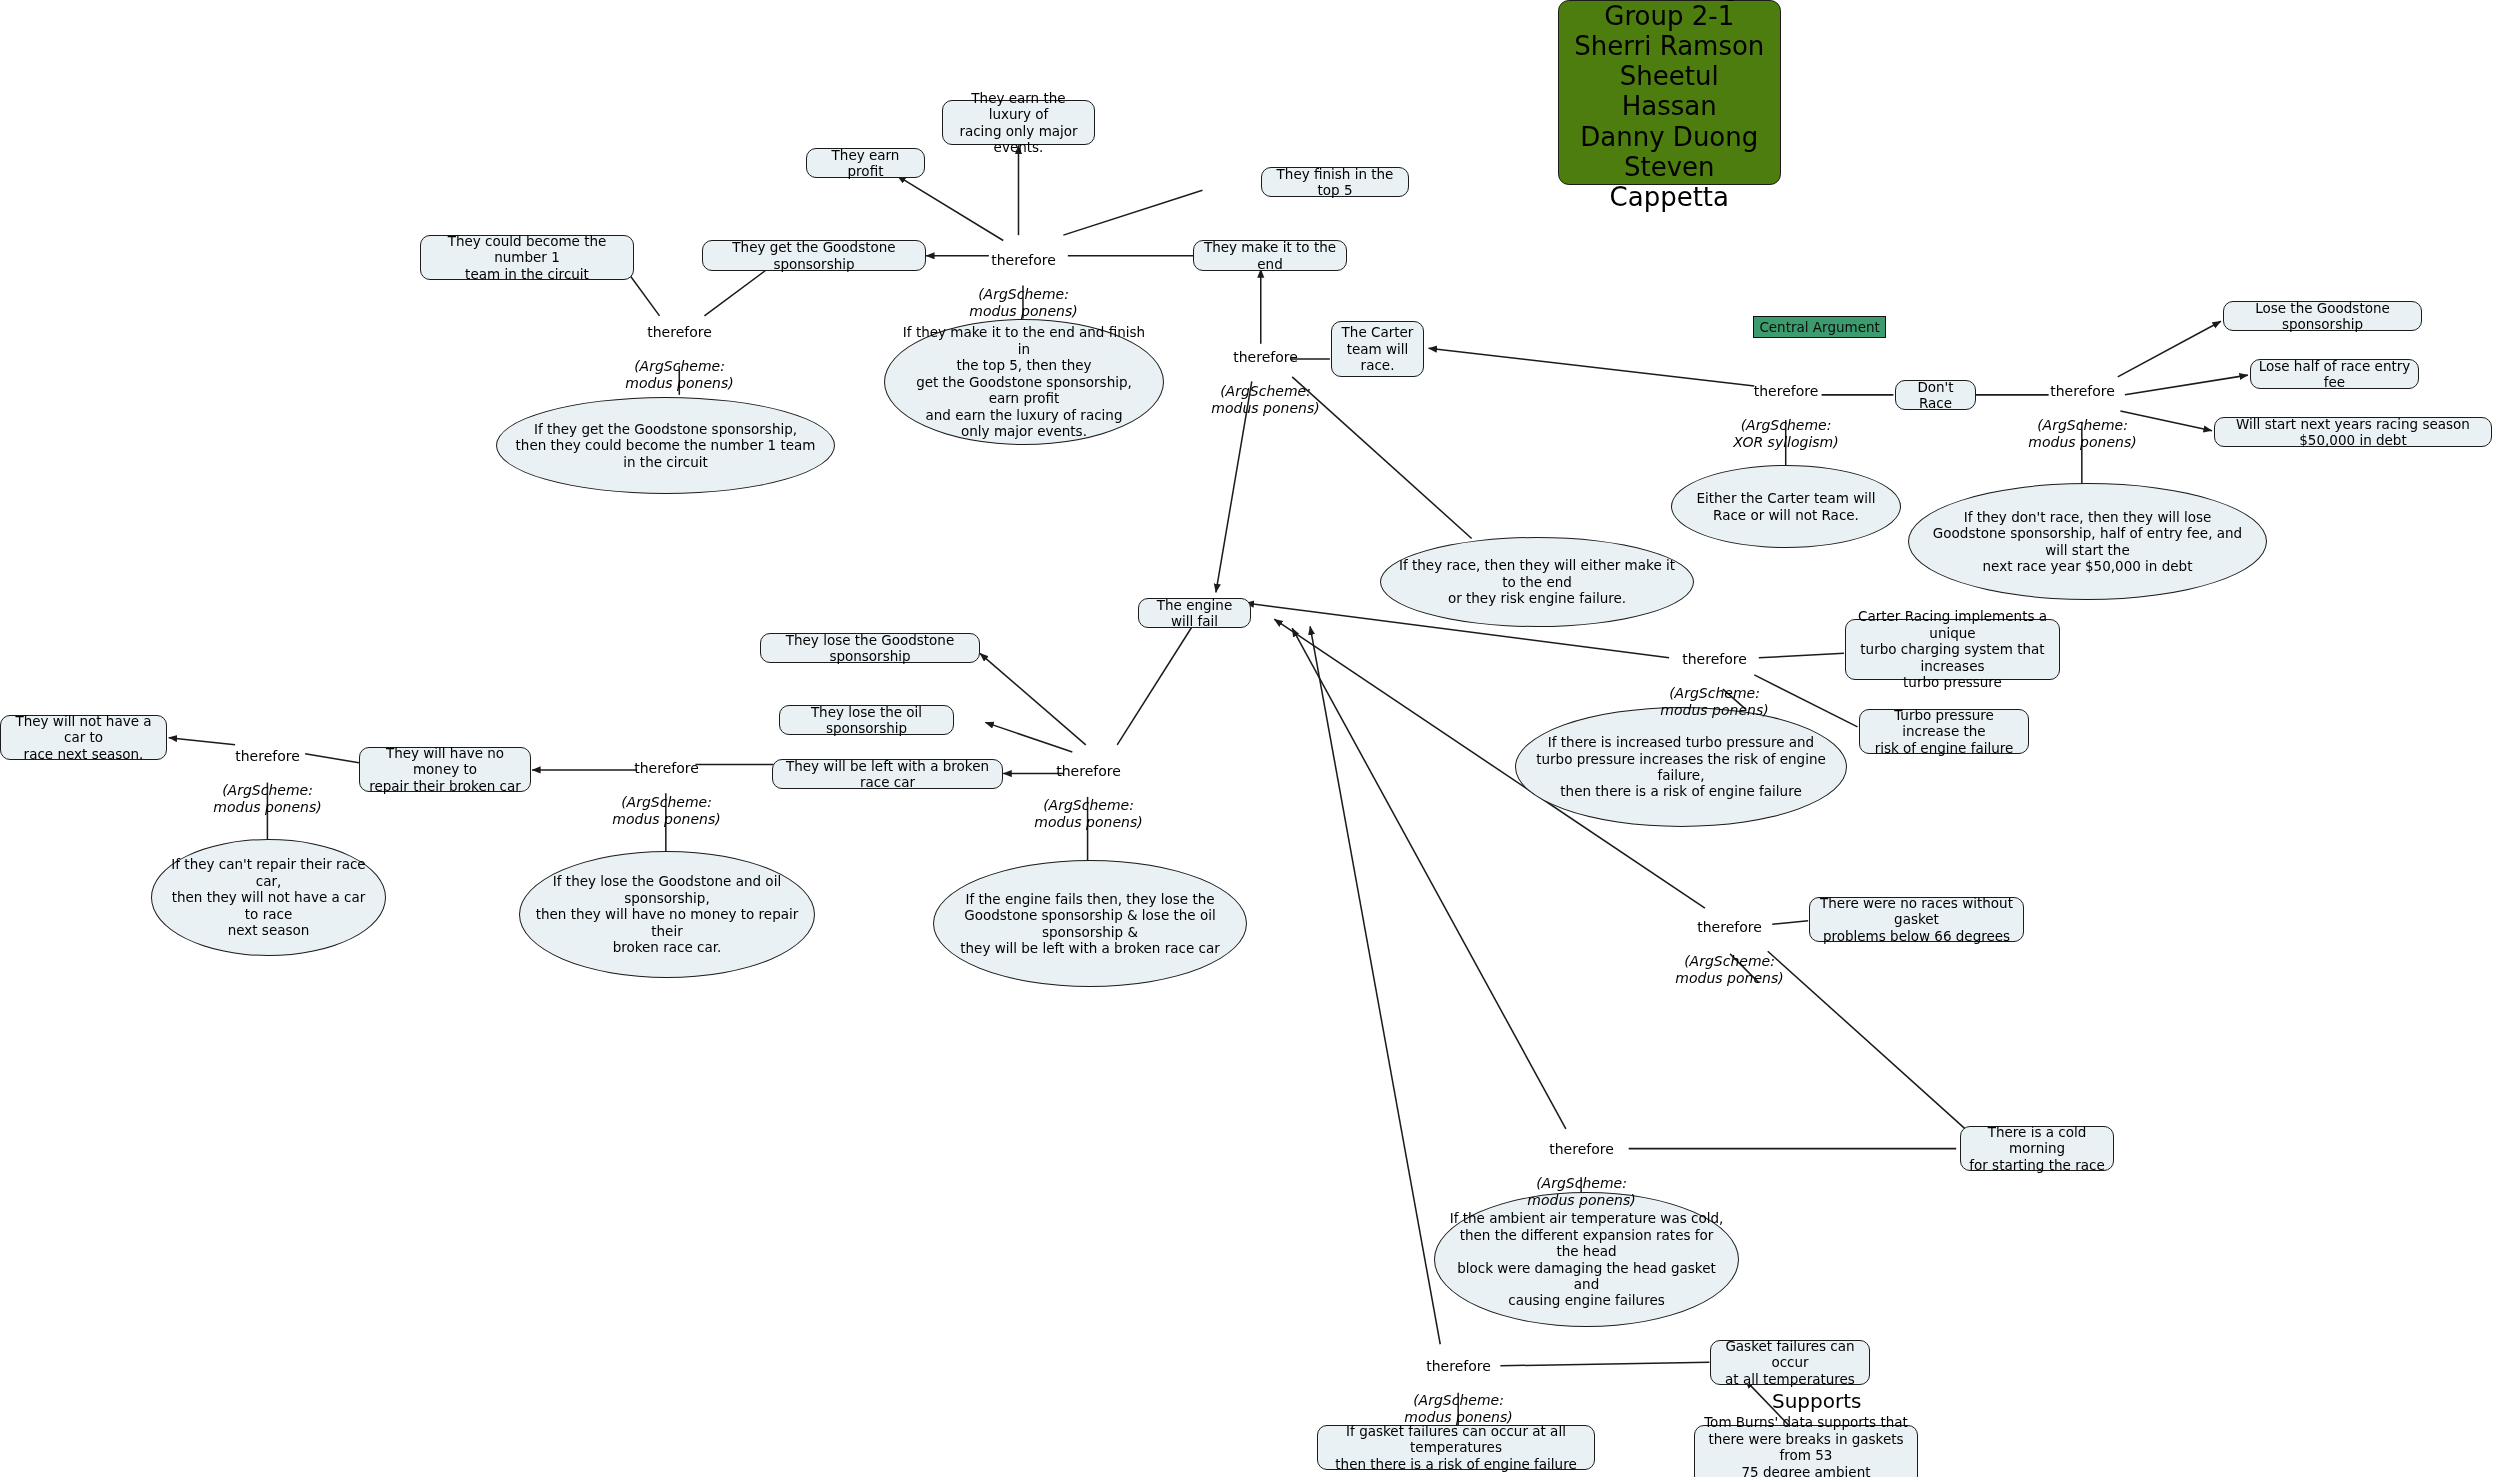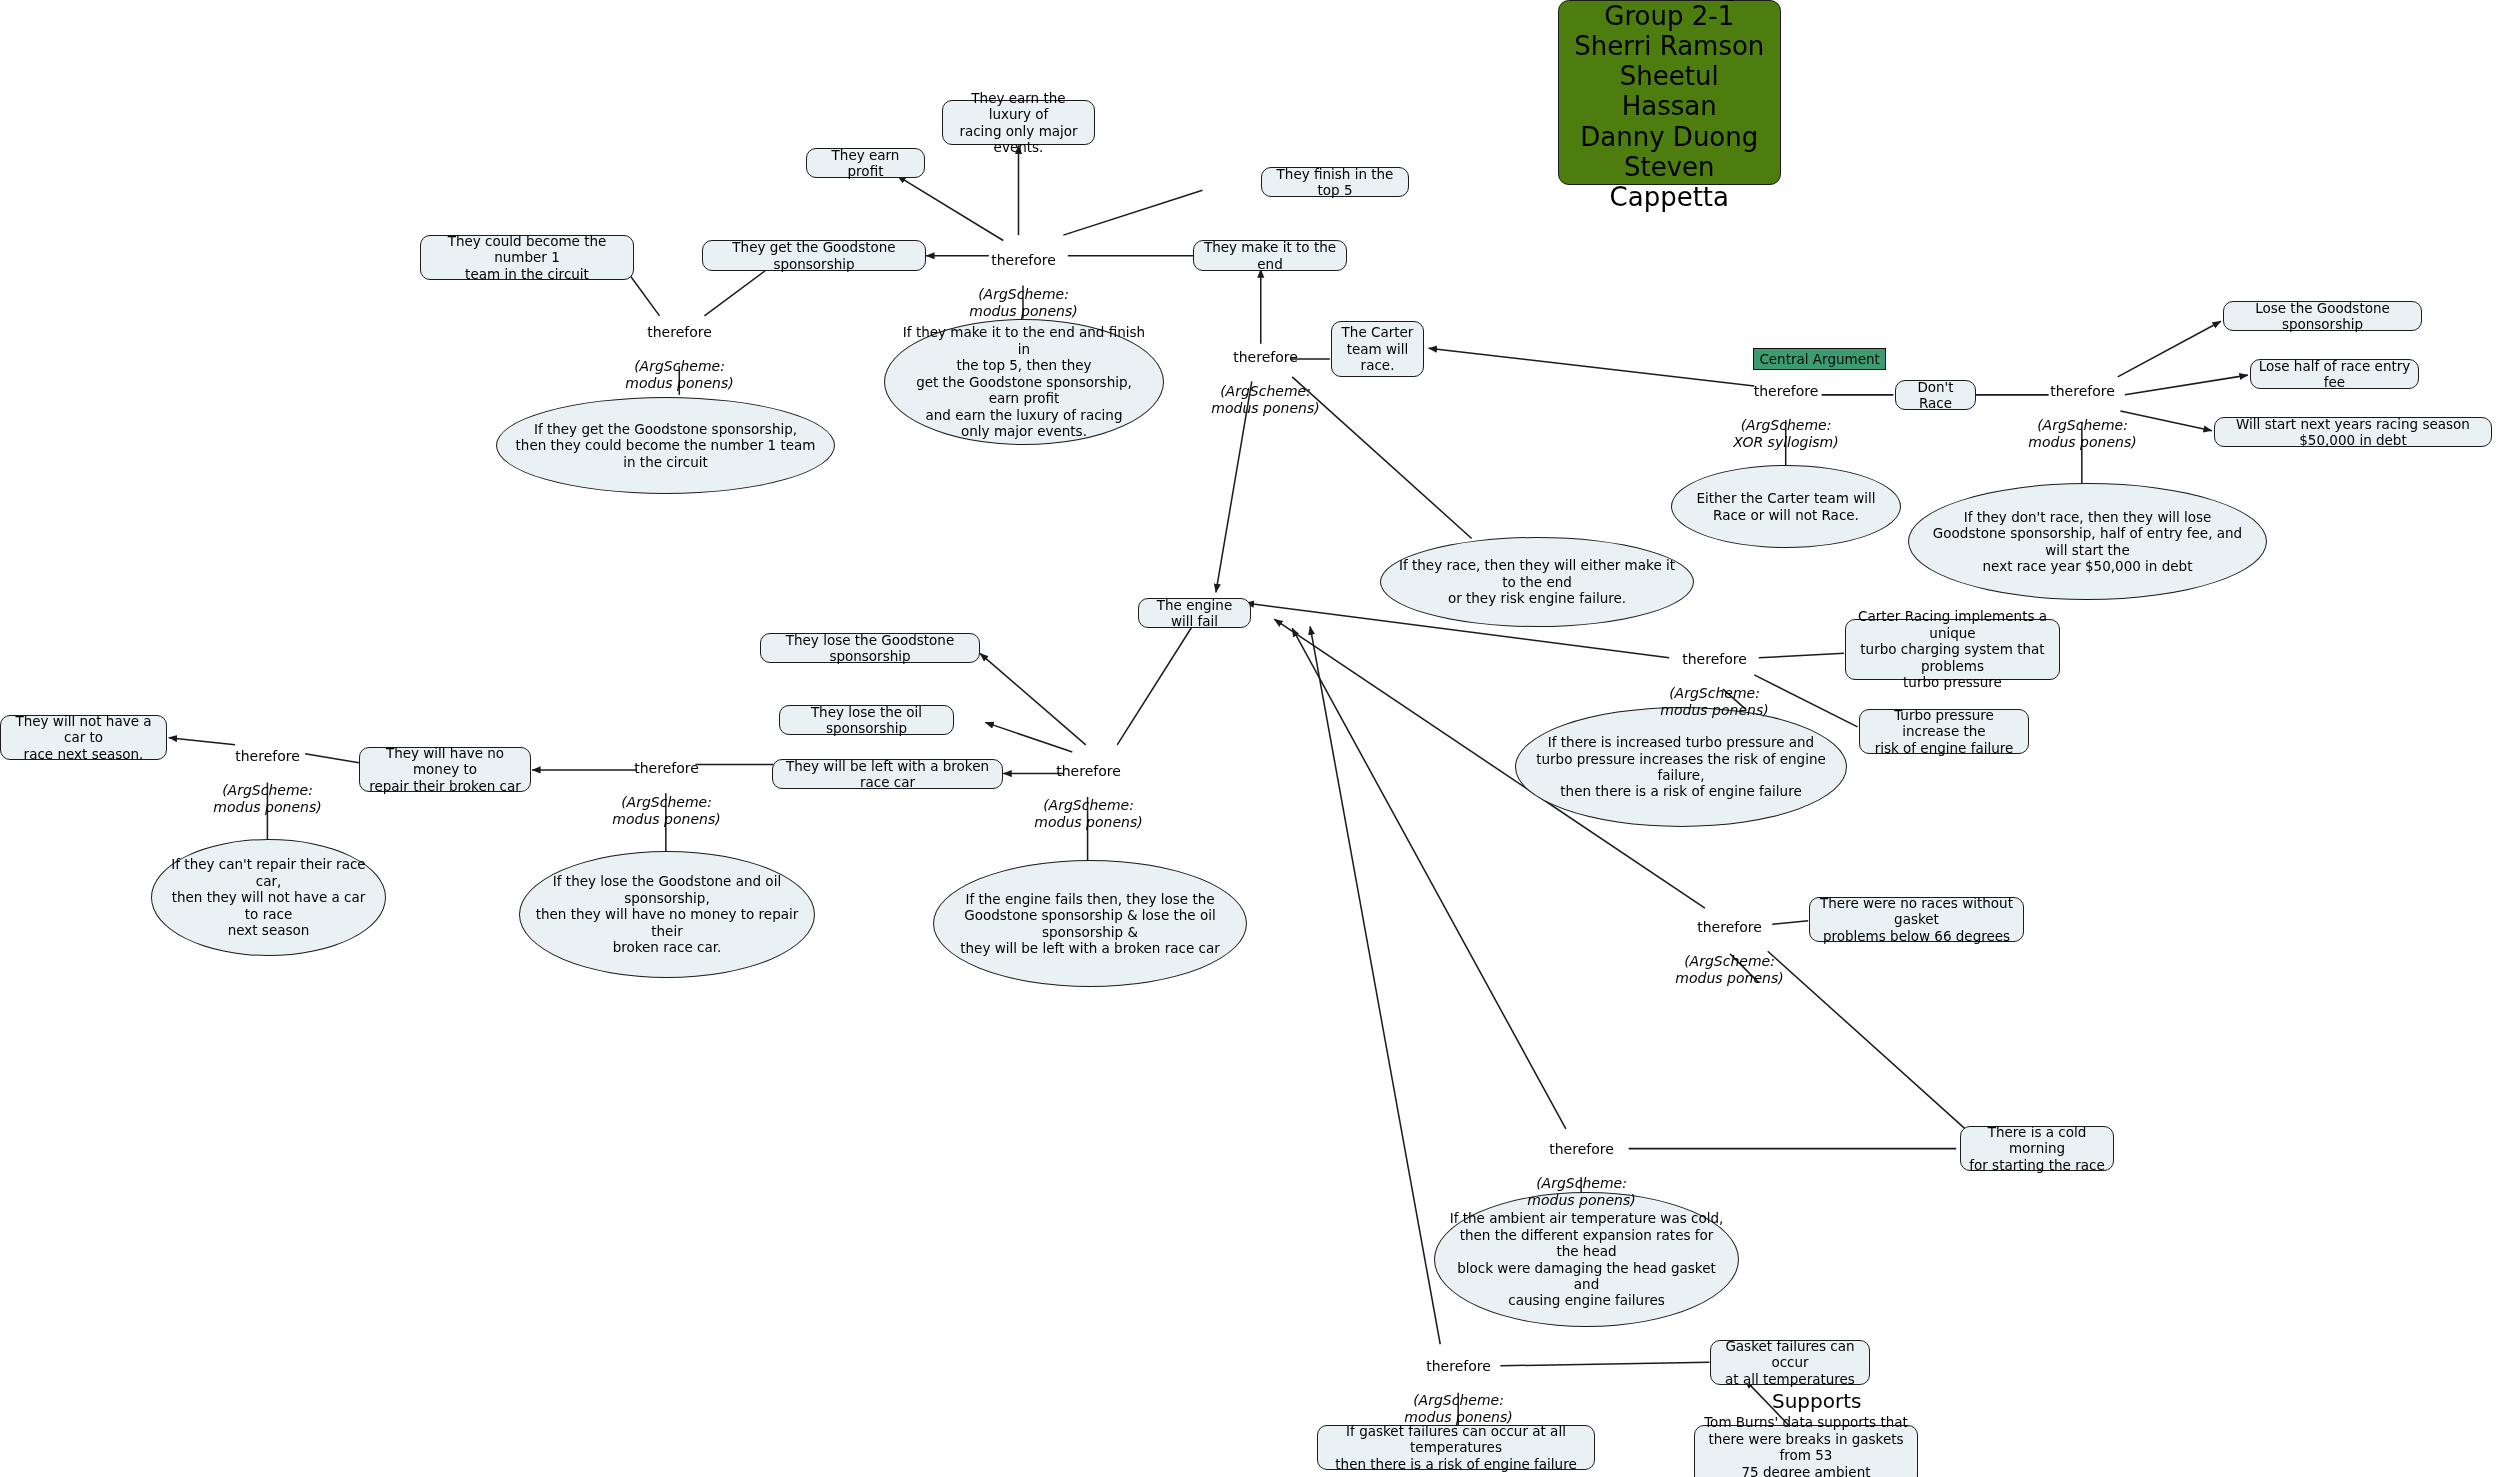--- a/index.html
+++ b/index.html
@@ -96,21 +96,20 @@
   .badge {
     position: absolute;
     z-index: 4;
     background: #3c9c6f;
     border: 1.4px solid #111111;
     color: #0d0d0d;
     font-size: 13.5px;
     padding: 1.8px 5.4px;
     white-space: nowrap;
     text-align: left;
-    margin-top: 32px;
   }
 </style>
 </head>
 <body>
 
 <div id="canvas">
 
   <svg id="edge-layer" viewBox="0 0 2786 1647" width="2500" height="1478" xmlns="http://www.w3.org/2000/svg">
     <defs>
       <marker id="ah" markerWidth="11" markerHeight="11" refX="9.5" refY="4" orient="auto" markerUnits="userSpaceOnUse">
@@ -224,21 +223,21 @@
 
   <div class="node box" style="left:772px; top:759px; width:231px; height:30px;">They will be left with a broken race car</div>
 
   <div class="node box" style="left:359px; top:747px; width:172px; height:45px;">They will have no money to
 repair their broken car</div>
 
   <div class="node box" style="left:0px; top:715px; width:167px; height:45px;">They will not have a car to
 race next season.</div>
 
   <div class="node box" style="left:1845px; top:619px; width:215px; height:61px;">Carter Racing implements a unique
-turbo charging system that problems
+turbo charging system that increases
 turbo pressure</div>
 
   <div class="node box" style="left:1859px; top:709px; width:170px; height:45px;">Turbo pressure increase the
 risk of engine failure</div>
 
   <div class="node box" style="left:1809px; top:897px; width:215px; height:45px;">There were no races without gasket
 problems below 66 degrees</div>
 
   <div class="node box" style="left:1960px; top:1126px; width:154px; height:45px;">There is a cold morning
 for starting the race</div>

